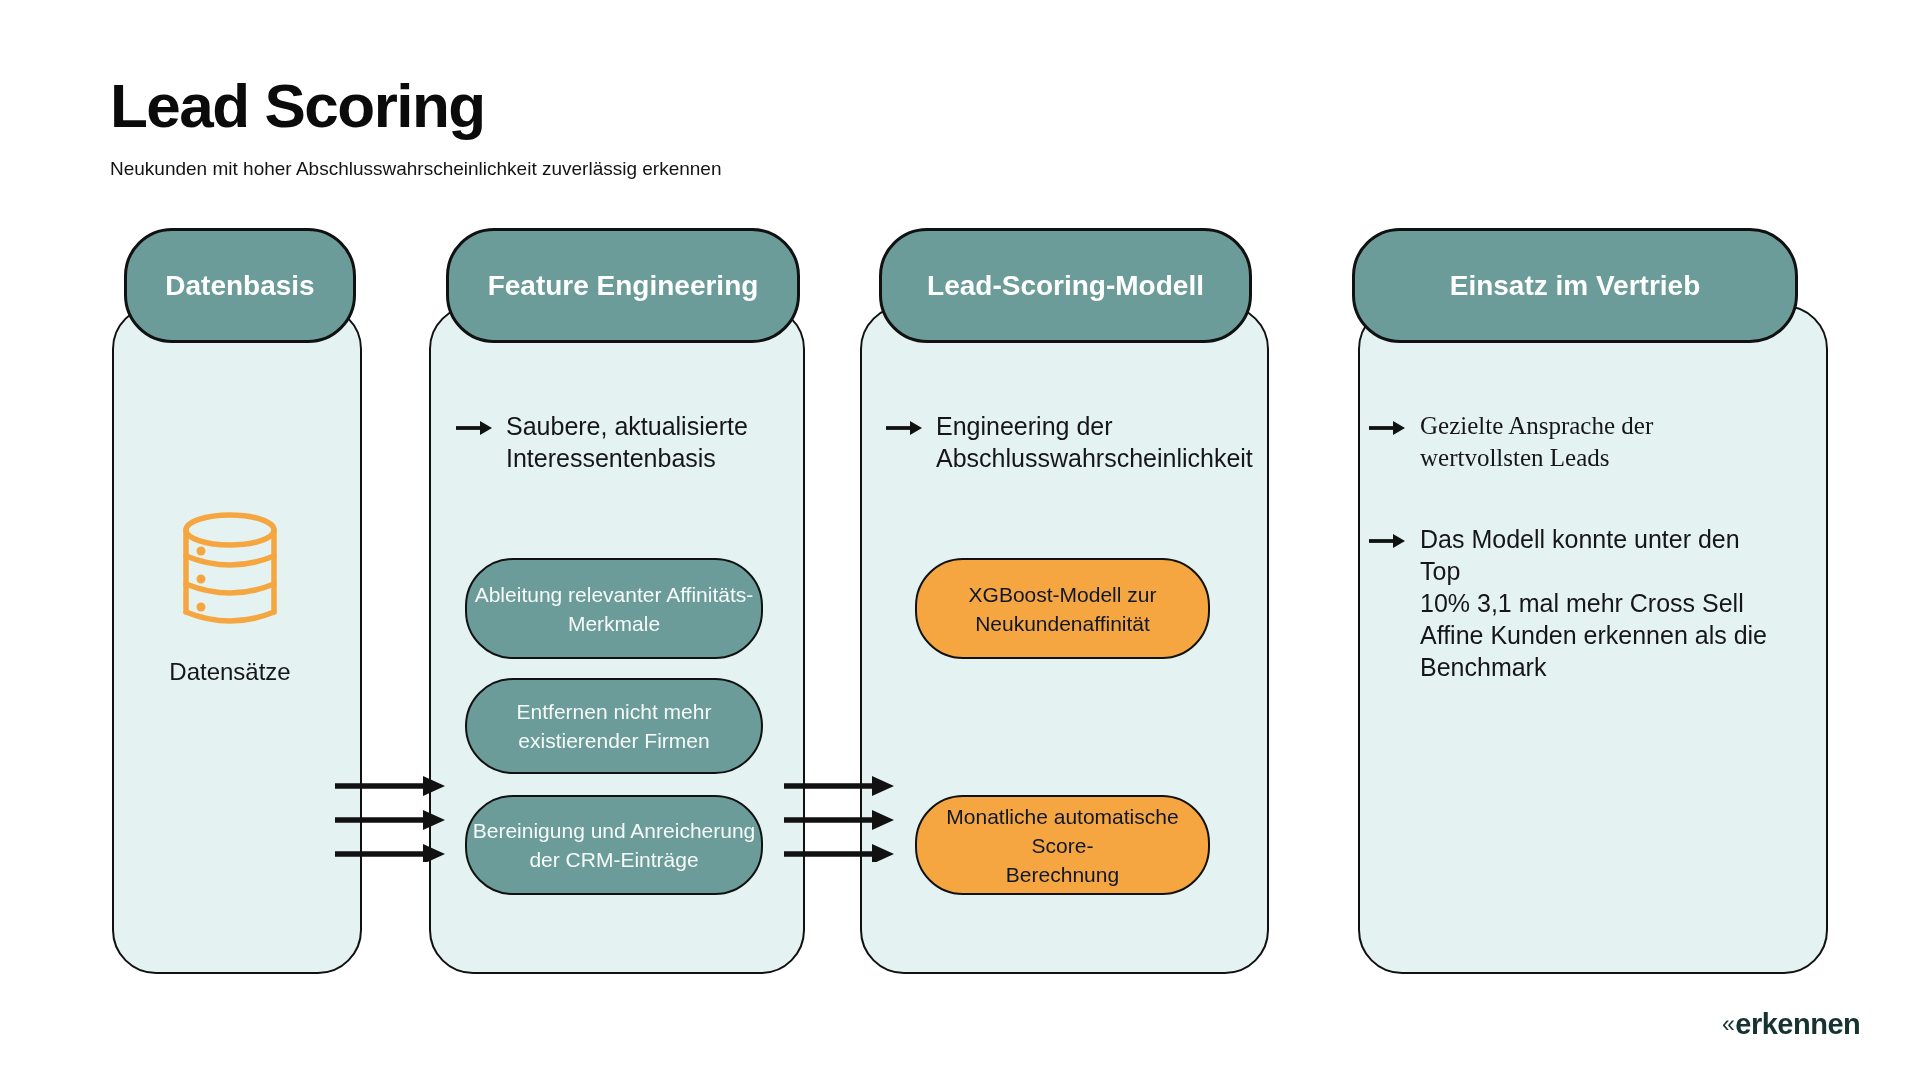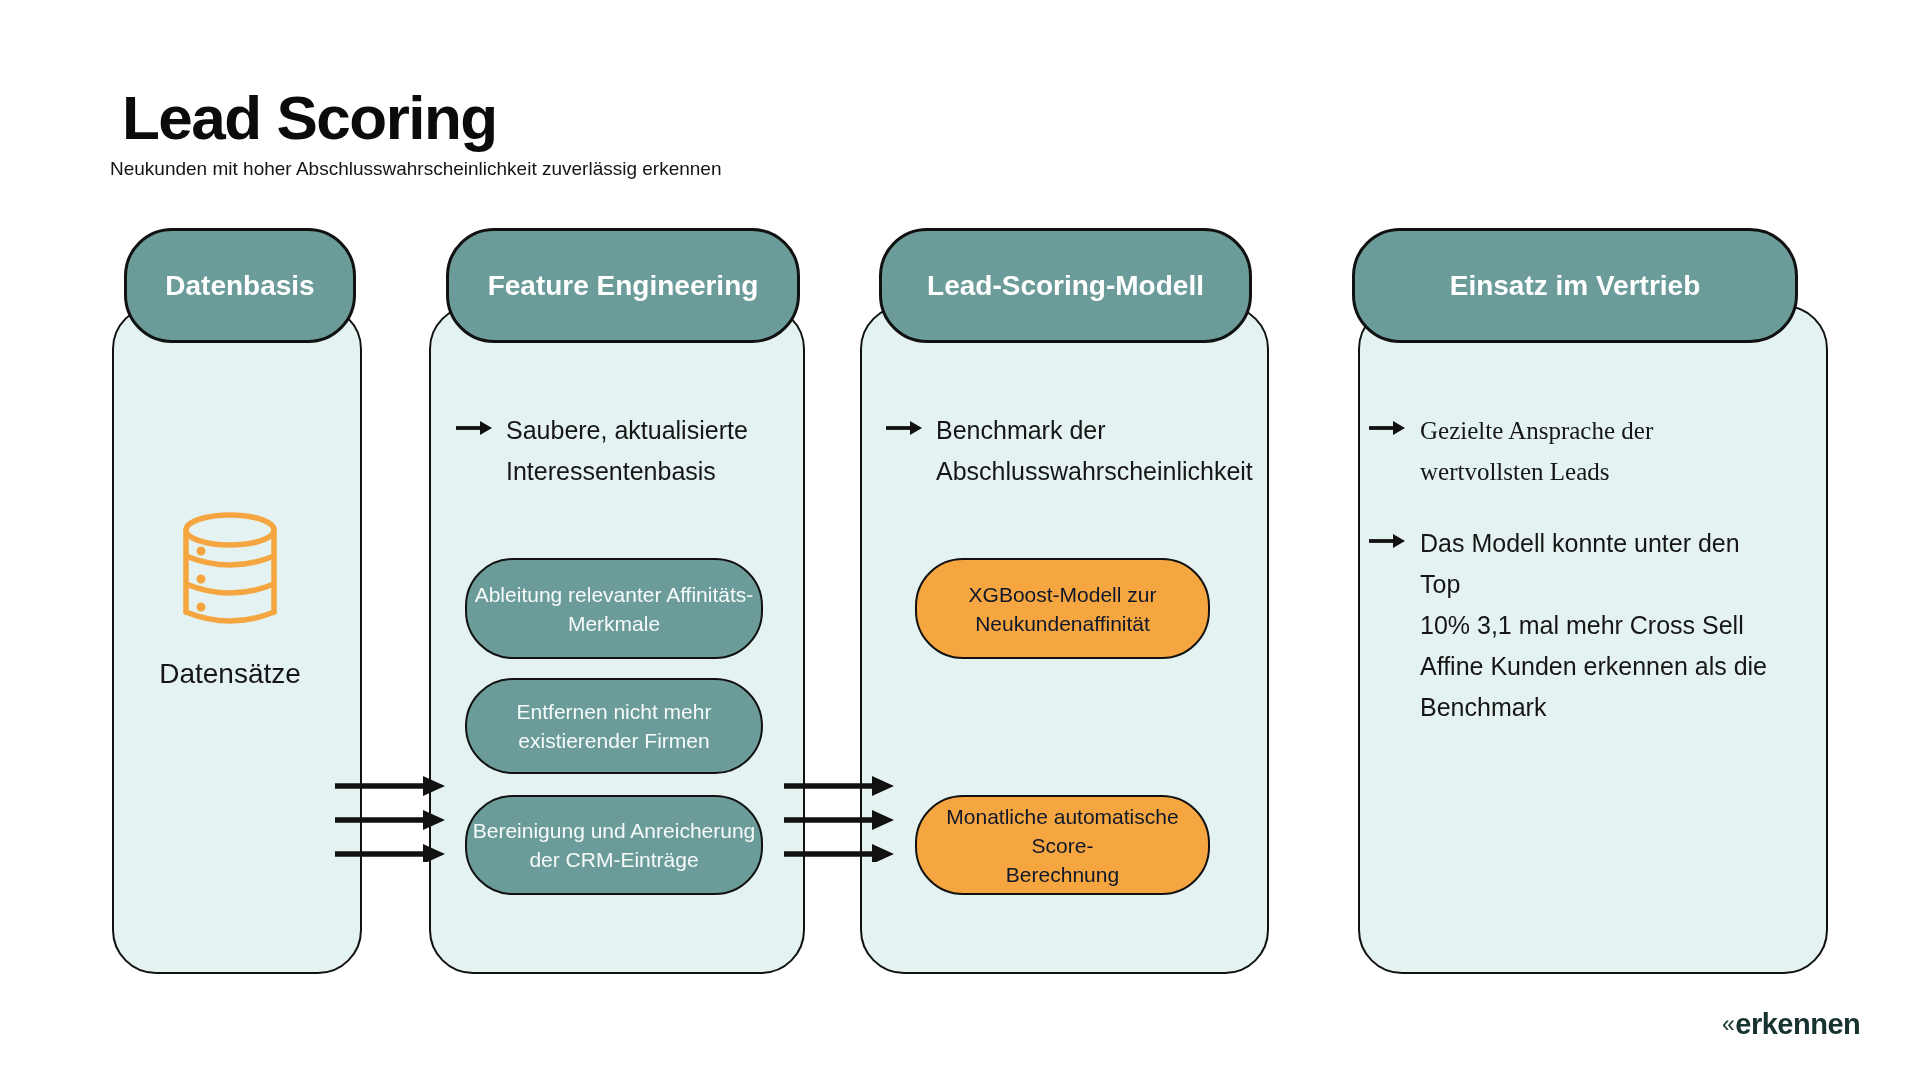--- a/index.html
+++ b/index.html
@@ -1,34 +1,34 @@
 <!DOCTYPE html>
 <html style="--teal: #6B9C99; --column-bg: #E4F3F2; --orange: #F6A640; --ink: #111111; --logo: #17332F;"><head>
 <meta charset="utf-8">
 <style>
   html,body{margin:0;padding:0;background:#ffffff;font-family:"Liberation Sans",sans-serif;}
   .canvas{position:relative;width:1920px;height:1080px;background:#ffffff;overflow:hidden;}
   .abs{position:absolute;}
-  .page-title{font-size:62px;font-weight:bold;letter-spacing:-1.5px;color:#0b0b0b;margin:12px;z-index:5;}
+  .page-title{font-size:62px;font-weight:bold;letter-spacing:-1.5px;color:#0b0b0b;margin:0;z-index:5;}
   .page-subtitle{font-size:19px;color:#141414;margin:0;z-index:5;}
   .col{background:var(--column-bg);border:2.5px solid var(--ink);border-radius:44px;z-index:1;}
   .header-pill{background:var(--teal);border:3px solid var(--ink);border-radius:48px;
     display:flex;align-items:center;justify-content:center;z-index:3;}
   .header-pill .hp-label{color:#ffffff;font-weight:bold;font-size:28px;text-align:center;}
   .pill{border:2.5px solid var(--ink);border-radius:48px;display:flex;align-items:center;justify-content:center;
     text-align:center;white-space:pre-line;font-size:21px;line-height:29px;z-index:2;}
   .pill-teal{background:var(--teal);color:#f6fbfa;}
   .pill-orange{background:var(--orange);color:#0f172a;}
-  .bullet-text{font-size:25px;line-height:41px;color:#161616;white-space:pre-line;z-index:2;}
+  .bullet-text{font-size:25px;line-height:32px;color:#161616;white-space:pre-line;z-index:2;}
   .shaft{stroke:var(--ink);}
   .head{fill:var(--ink);}
   .arrow-svg{z-index:4;}
   .db-stroke{stroke:var(--orange);fill:none;stroke-width:5.5;stroke-linecap:round;}
   .db-dot{fill:var(--orange);}
-  .icon-label{font-size:28px;color:#161616;text-align:center;z-index:2;}
+  .icon-label{font-size:24px;color:#161616;text-align:center;z-index:2;}
   .logo{z-index:5;color:var(--logo);font-size:29px;font-weight:bold;letter-spacing:-0.5px;}
   .logo .mark{font-weight:normal;font-size:23px;vertical-align:2px;margin-right:1px;}
 </style>
 </head>
 <body>
 
 <div class="canvas">
 
   <h1 class="abs page-title" style="left:110px;top:70px;">Lead Scoring</h1>
   <p class="abs page-subtitle" style="left:110px;top:158px;">Neukunden mit hoher Abschlusswahrscheinlichkeit zuverlässig erkennen</p>
@@ -75,21 +75,21 @@
 existierender Firmen</div>
   <div class="abs pill pill-teal" style="left:465px;top:558px;width:294px;height:97px;">Ableitung relevanter Affinitäts-
 Merkmale</div>
   <div class="abs pill pill-teal" style="left:465px;top:795px;width:294px;height:96px;">Bereinigung und Anreicherung
 der CRM-Einträge</div>
 
   <svg class="abs arrow-svg" style="left:885px;top:419px;" width="38" height="18" viewBox="0 0 38 18">
     <line class="shaft" x1="1" y1="9" x2="27" y2="9" stroke-width="3.8"></line>
     <path class="head" d="M25 2 L37 9 L25 16 Z"></path>
   </svg>
-  <div class="abs bullet-text" style="left:936px;top:410px;width:330px;">Benchmark der
+  <div class="abs bullet-text" style="left:936px;top:410px;width:330px;">Engineering der
 Abschlusswahrscheinlichkeit</div>
 
   <div class="abs pill pill-orange" style="left:915px;top:558px;width:291px;height:97px;">XGBoost-Modell zur
 Neukundenaffinität</div>
   <div class="abs pill pill-orange" style="left:915px;top:795px;width:291px;height:96px;">Monatliche automatische Score-
 Berechnung</div>
 
   <svg class="abs arrow-svg" style="left:1368px;top:419px;" width="38" height="18" viewBox="0 0 38 18">
     <line class="shaft" x1="1" y1="9" x2="27" y2="9" stroke-width="3.8"></line>
     <path class="head" d="M25 2 L37 9 L25 16 Z"></path>

